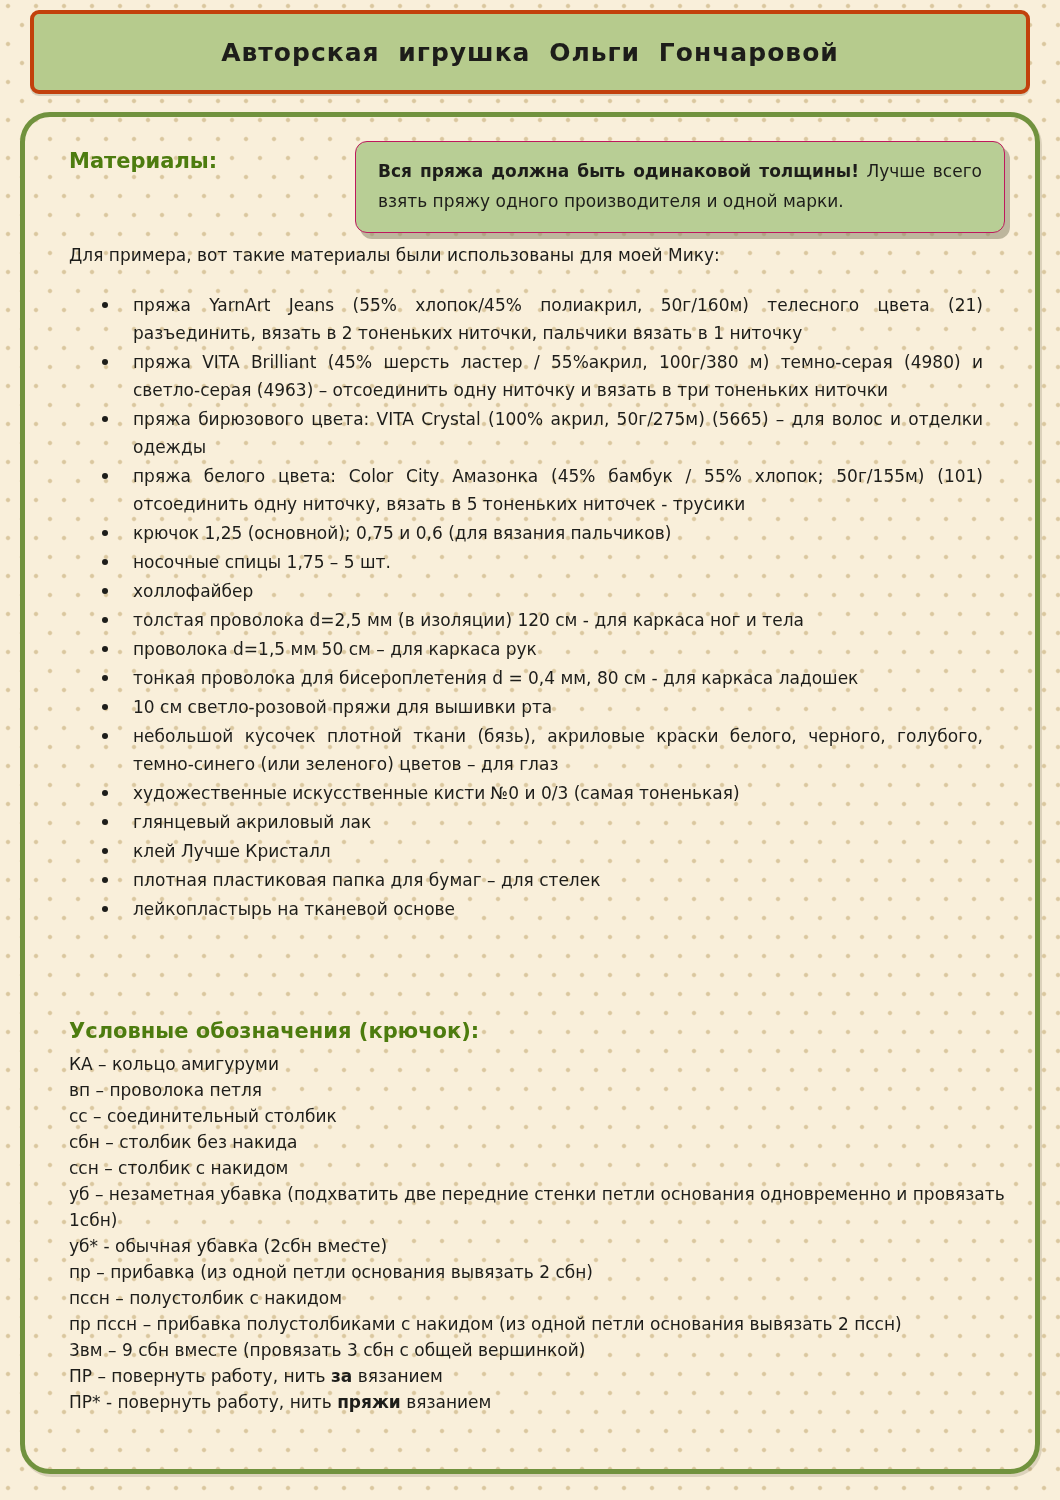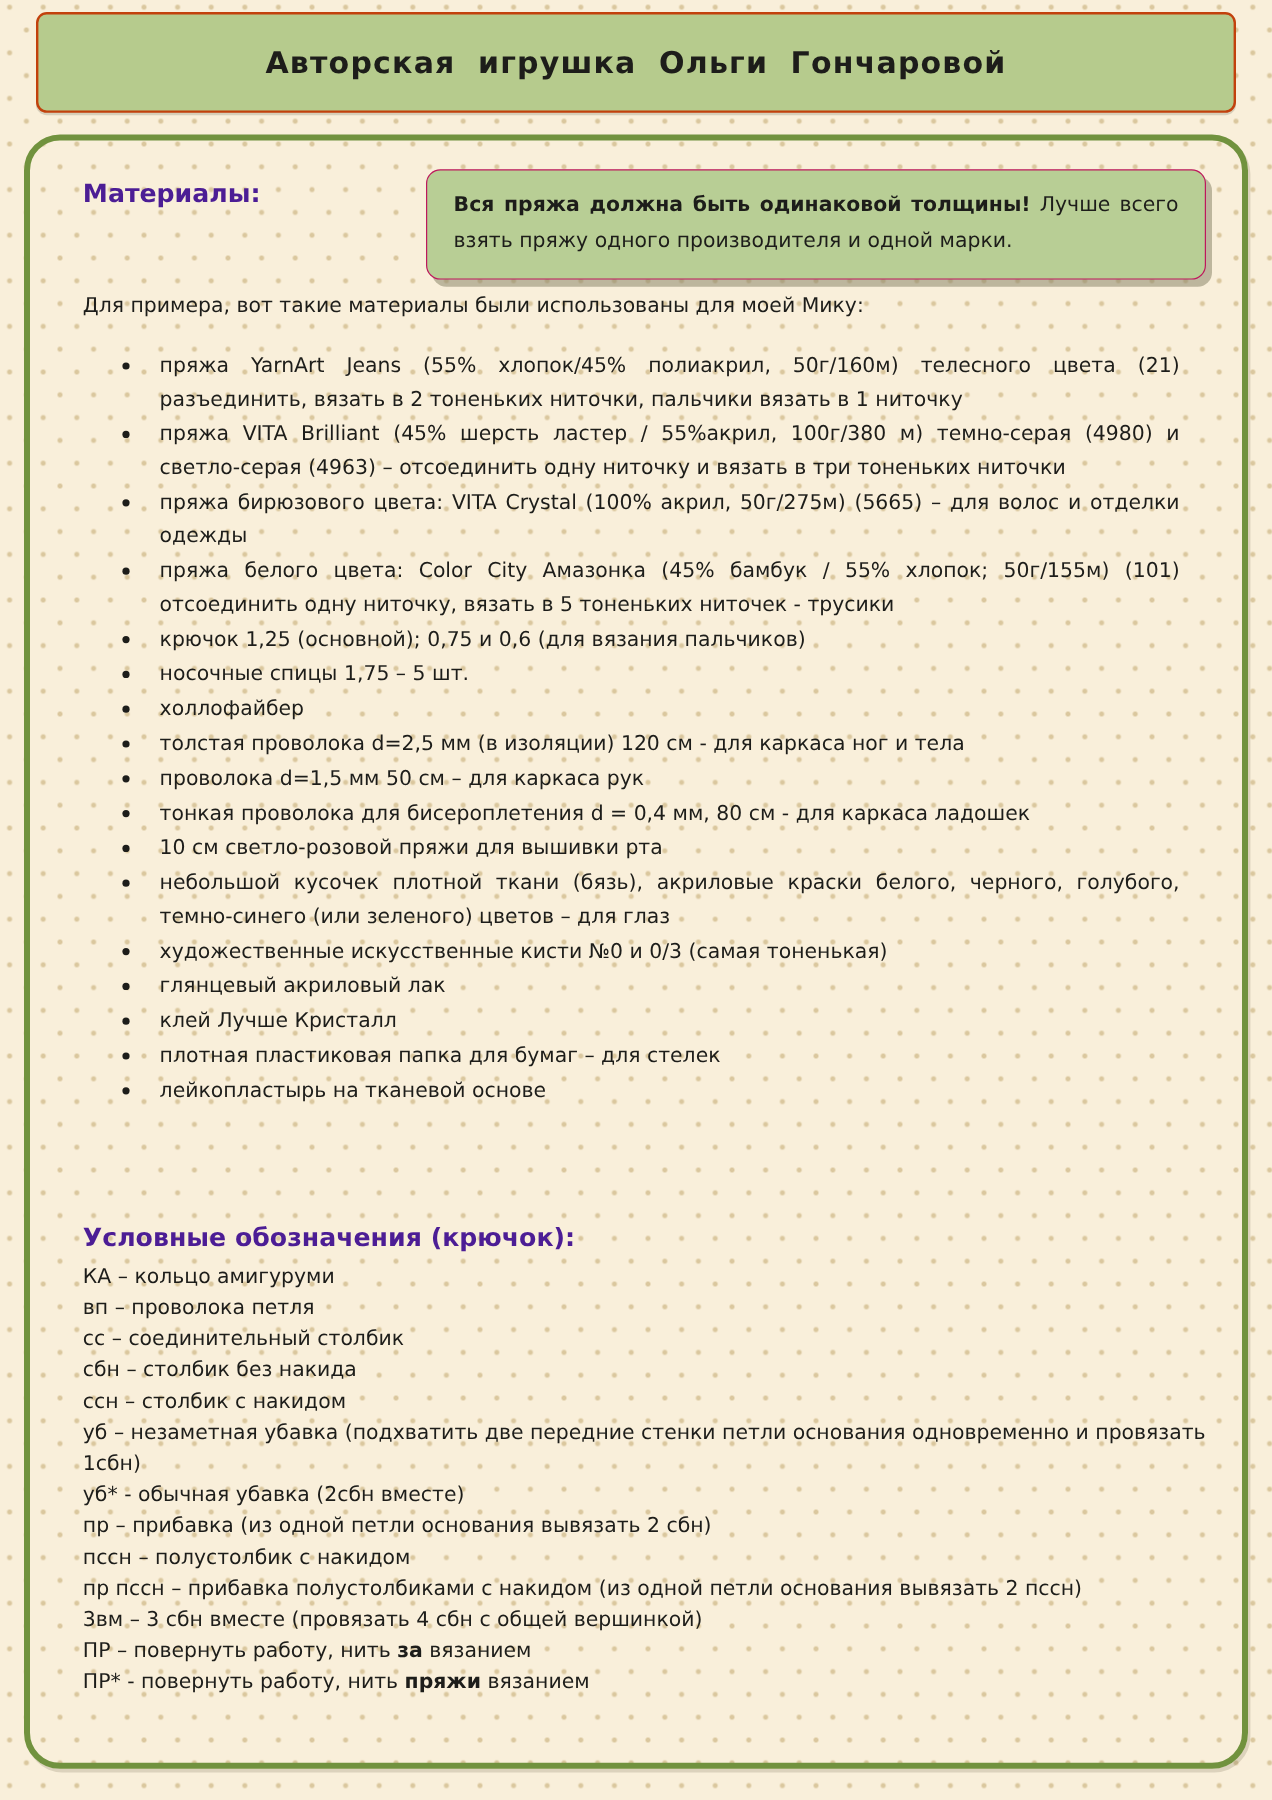--- a/index.html
+++ b/index.html
@@ -16,21 +16,21 @@
     background-size: 28px 38px;
     background-position: 8px 6px, 22px 25px;
     overflow: hidden;
   }
 
   
   .banner {
     margin: 10px 30px 0 30px;
     height: 84px;
     background: #b6cb8d;
-    border: 2px solid #c2410c;
+    border: 4px solid #c2410c;
     border-radius: 9px;
     display: flex;
     align-items: center;
     justify-content: center;
     box-shadow: 0 2px 0 rgba(60,60,40,0.18);
   }
   .banner-title {
     font-size: 25px;
     font-weight: bold;
     letter-spacing: 1px;
@@ -41,21 +41,21 @@
   .panel {
     margin: 18px 20px 0 20px;
     height: 1362px;
     border: 5px solid #71923e;
     border-radius: 30px;
     padding: 24px 30px 0 44px;
     box-shadow: 2px 3px 0 rgba(120,110,80,0.22);
   }
 
   .orange-heading {
-    color: #4c1d95;
+    color: #4d7c0f;
     font-size: 21px;
     font-weight: bold;
     margin: 0;
   }
 
   .top-row {
     display: flex;
     justify-content: space-between;
     align-items: flex-start;
   }
@@ -151,19 +151,19 @@
       <div class="legend-line"><span>КА – кольцо амигуруми</span><b></b><span></span></div>
       <div class="legend-line"><span>вп – проволока петля</span><b></b><span></span></div>
       <div class="legend-line"><span>сс – соединительный столбик</span><b></b><span></span></div>
       <div class="legend-line"><span>сбн – столбик без накида</span><b></b><span></span></div>
       <div class="legend-line"><span>ссн – столбик с накидом</span><b></b><span></span></div>
       <div class="legend-line"><span>уб – незаметная убавка (подхватить две передние стенки петли основания одновременно и провязать 1сбн)</span><b></b><span></span></div>
       <div class="legend-line"><span>уб* - обычная убавка (2сбн вместе)</span><b></b><span></span></div>
       <div class="legend-line"><span>пр – прибавка (из одной петли основания вывязать 2 сбн)</span><b></b><span></span></div>
       <div class="legend-line"><span>пссн – полустолбик с накидом</span><b></b><span></span></div>
       <div class="legend-line"><span>пр пссн – прибавка полустолбиками с накидом (из одной петли основания вывязать 2 пссн)</span><b></b><span></span></div>
-      <div class="legend-line"><span>3вм – 3 сбн вместе (провязать 4 сбн с общей вершинкой)</span><b></b><span></span></div>
+      <div class="legend-line"><span>3вм – 9 сбн вместе (провязать 3 сбн с общей вершинкой)</span><b></b><span></span></div>
       <div class="legend-line"><span>ПР – повернуть работу, нить </span><b>за</b><span> вязанием</span></div>
       <div class="legend-line"><span>ПР* - повернуть работу, нить </span><b>пряжи</b><span> вязанием</span></div>
     </div>
   </div>
 
 </div>
 
 </body></html>

